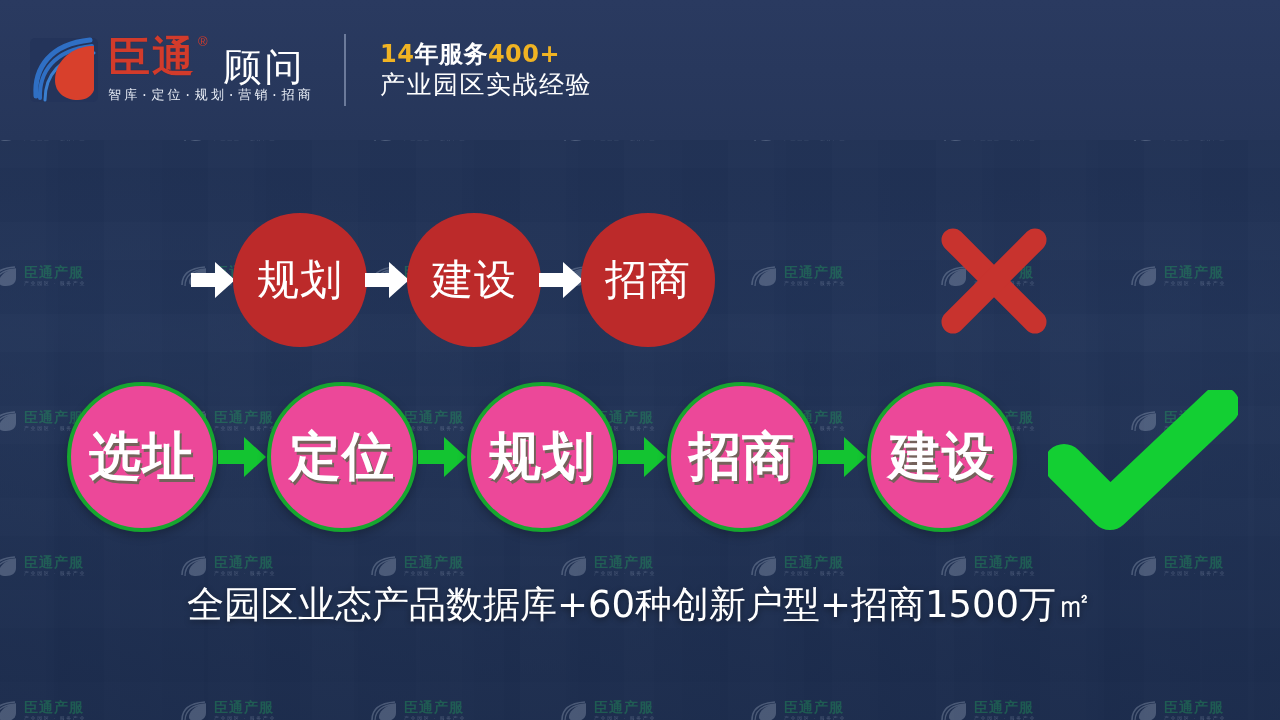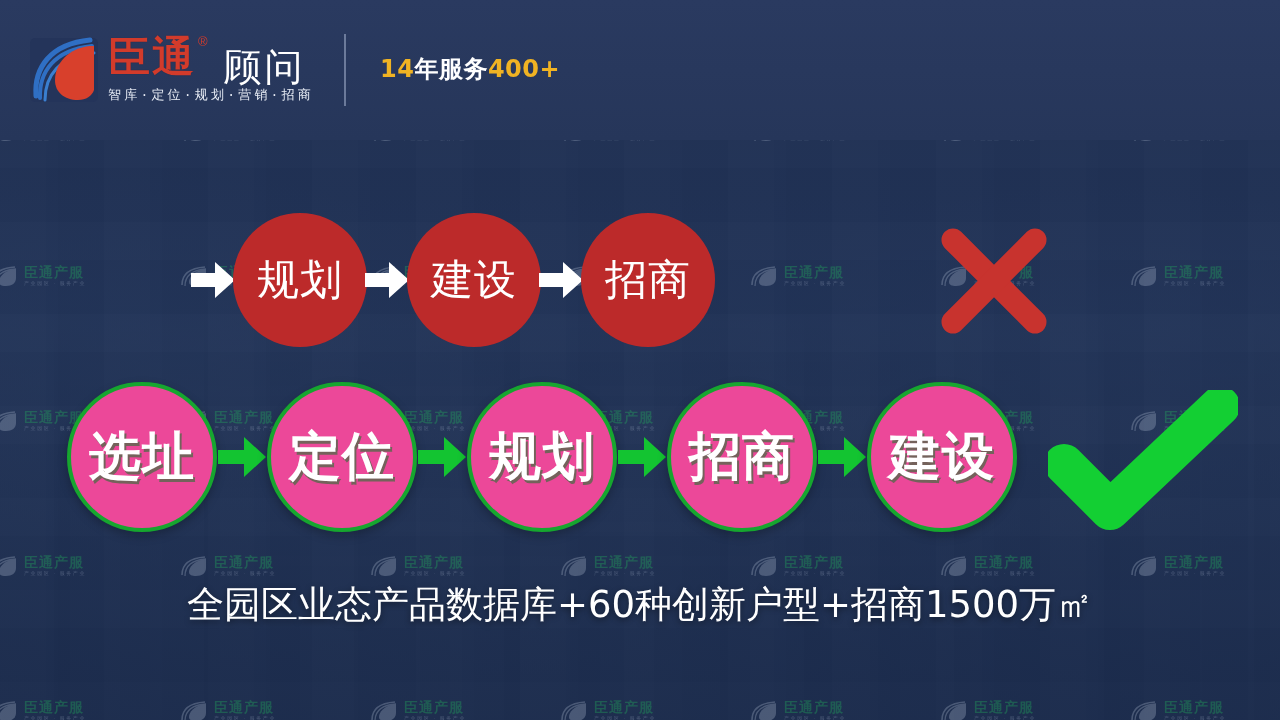--- a/index.html
+++ b/index.html
@@ -667,20 +667,21 @@
         </div>
         <div class="brand-tagline">智库·定位·规划·营销·招商</div>
       </div>
 
       <div class="header-divider"></div>
 
       <div class="claim">
         <div class="claim-line1">
           <span class="hl">14</span><span>年服务</span><span class="hl">400+</span>
         </div>
+        <div class="claim-line2">产业园区实战经验</div>
       </div>
 
     </div>
   </div>
 
   <div class="flow flow-red" id="flow-red">
       <span class="arrow-white">
         <svg viewBox="0 0 48 44" xmlns="http://www.w3.org/2000/svg">
           <path d="M2 15 L26 15 L26 4 L46 22 L26 40 L26 29 L2 29 Z" fill="#ffffff"></path>
         </svg>

